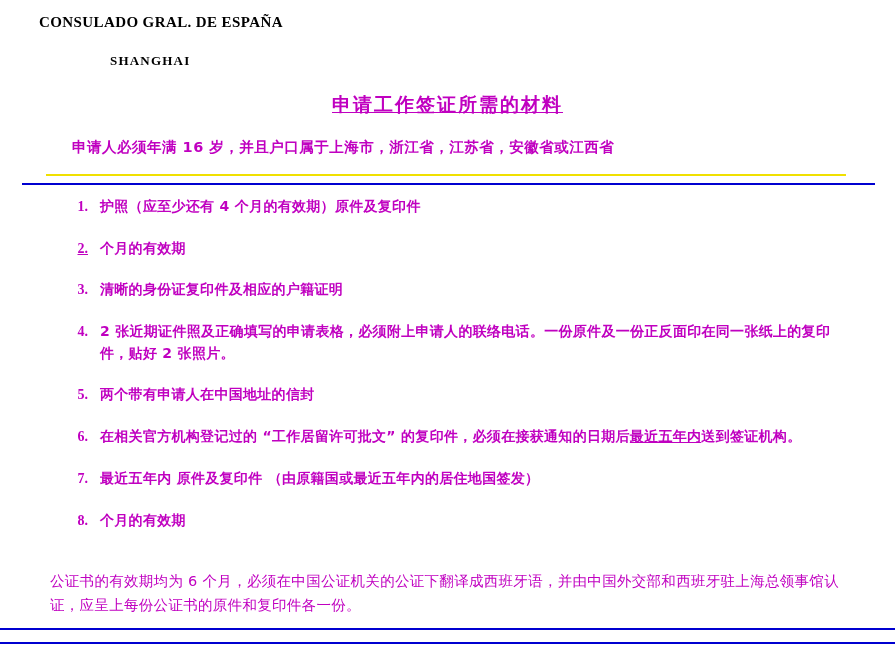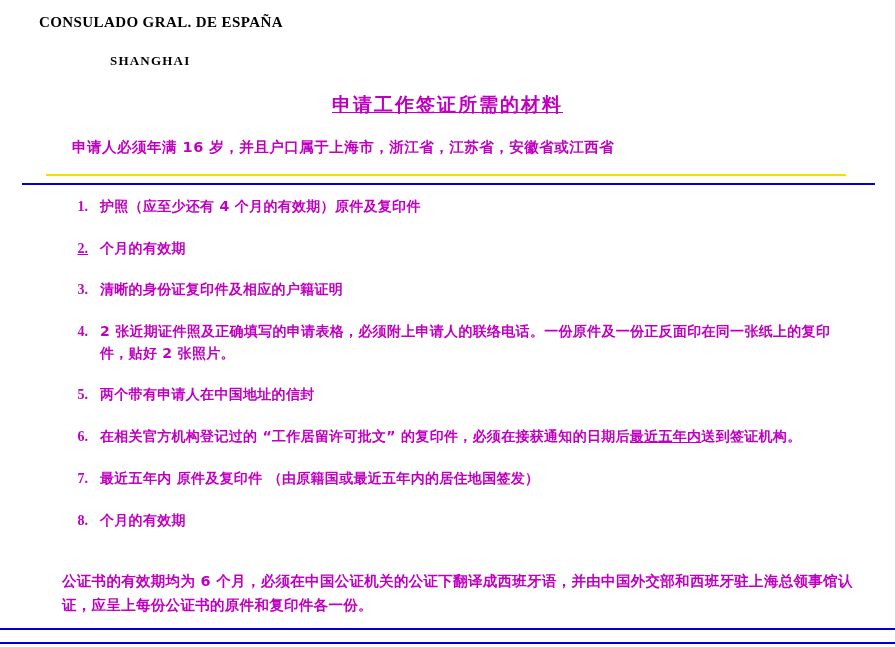--- a/index.html
+++ b/index.html
@@ -128,26 +128,26 @@
   }
   .list-text {
     flex: 1;
     letter-spacing: 0.3px;
   }
   .list-text .u {
     text-decoration: underline;
   }
   .footer-note {
     position: absolute;
-    left: 62px;
+    left: 50px;
     top: 570px;
     width: 810px;
     font-family: "DejaVu Sans", sans-serif;
     font-size: 14.5px;
-    font-weight: bold;
+    font-weight: normal;
     color: #c000c0;
     line-height: 1.65;
     letter-spacing: 0.3px;
   }
 </style>
 </head>
 <body>
 
 <div class="page">
 

